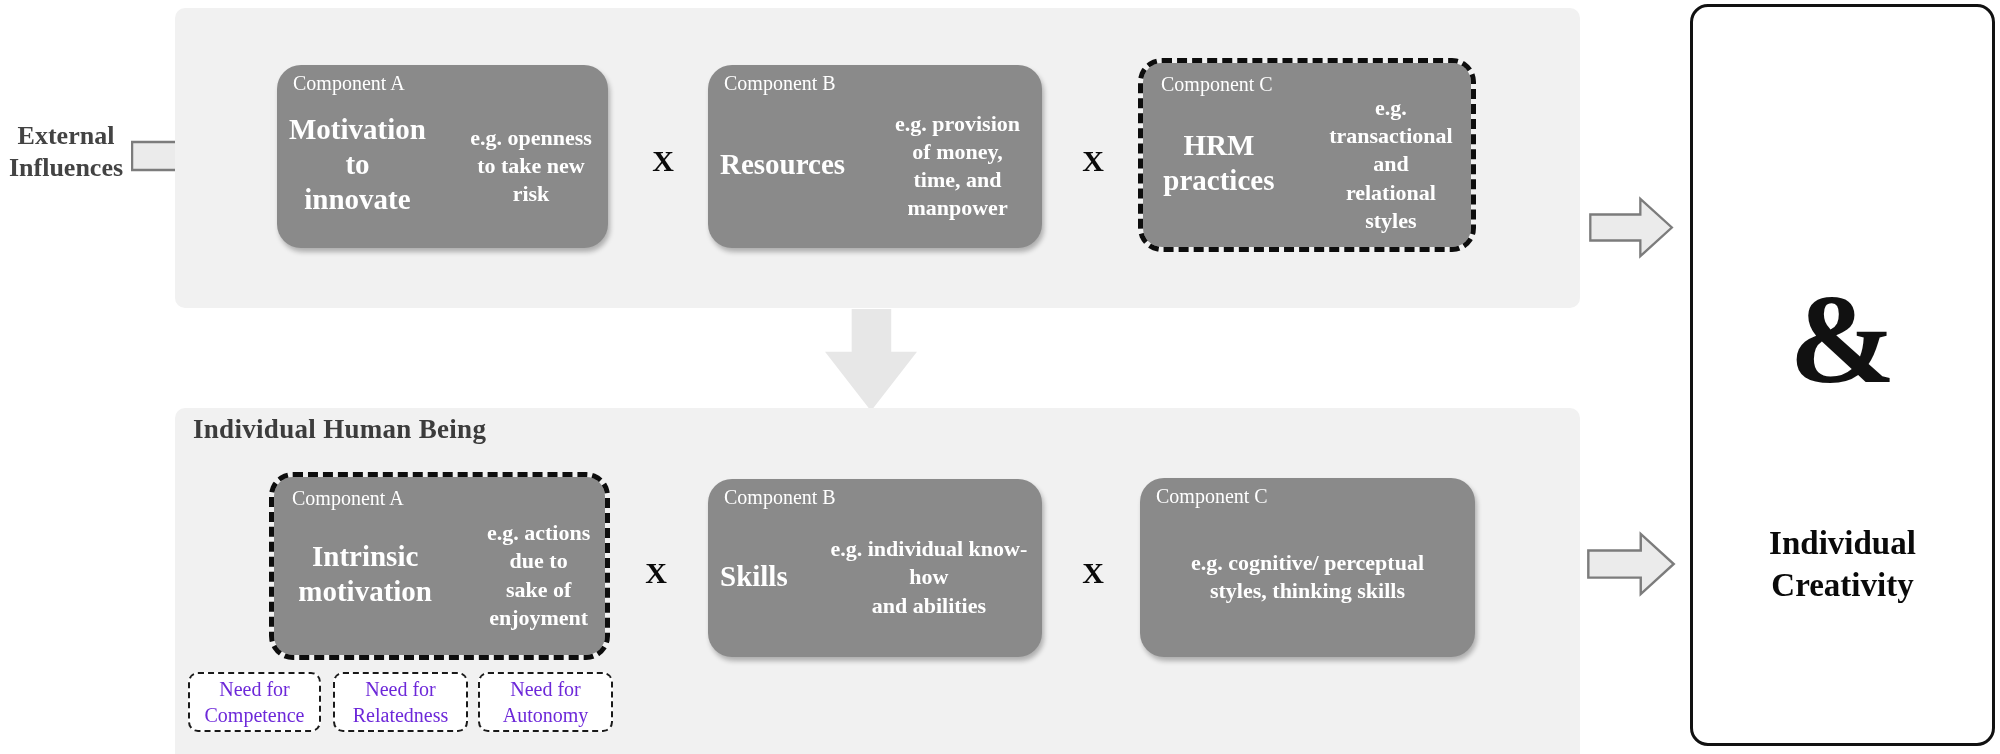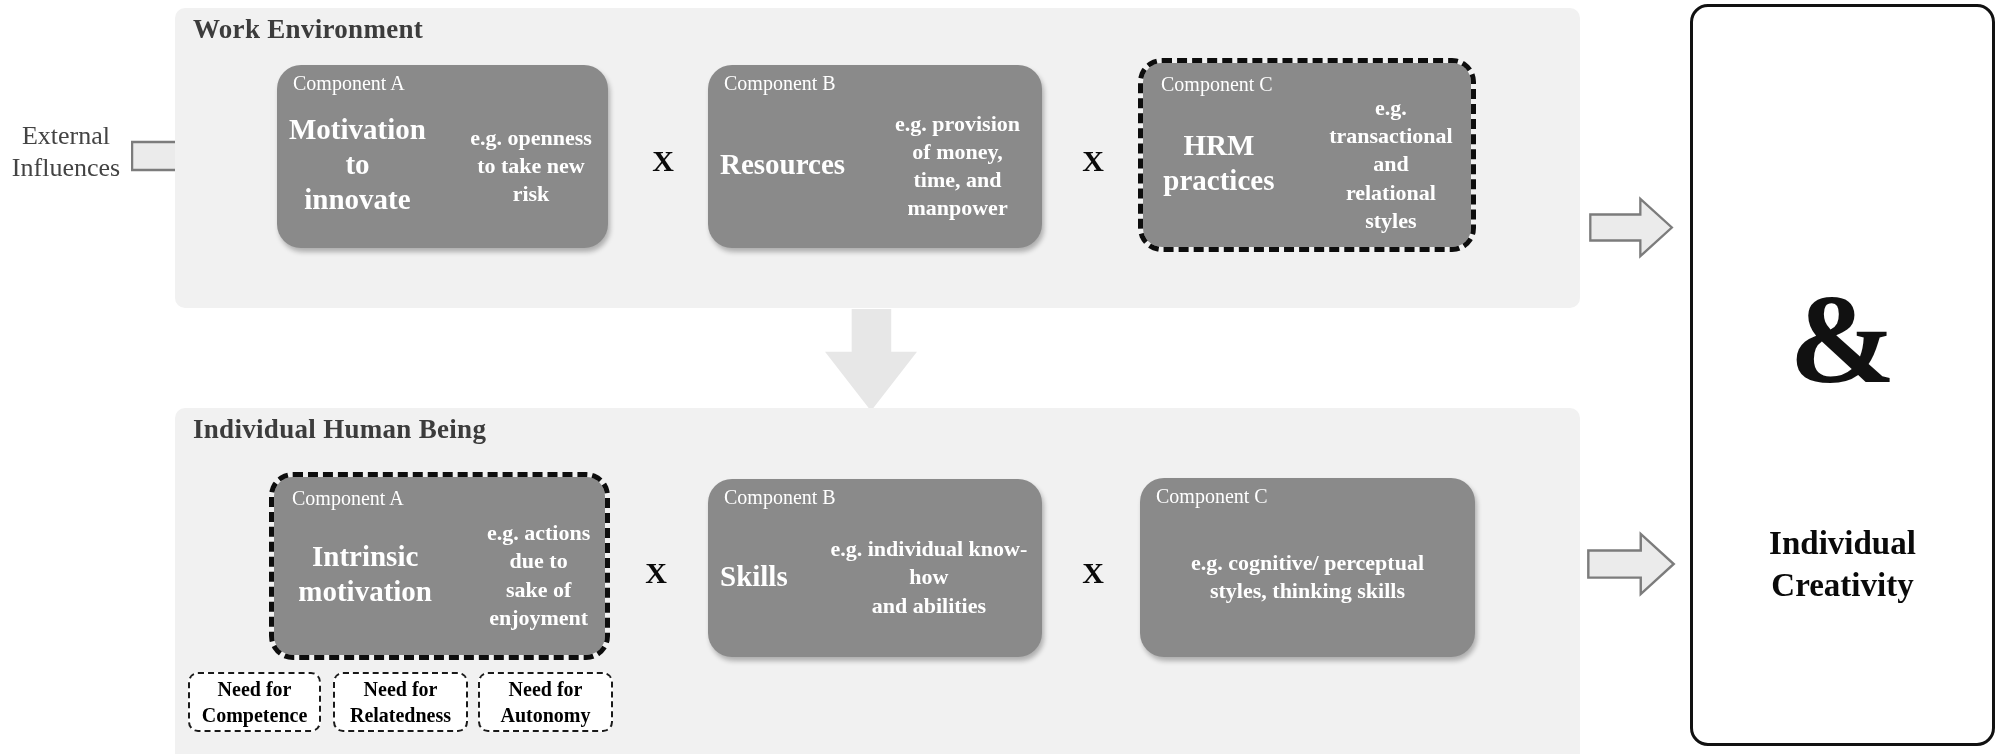--- a/index.html
+++ b/index.html
@@ -56,39 +56,39 @@
     white-space:pre-line;margin-top:3px;
   }
   
   .operator{
     position:absolute;width:40px;text-align:center;
     font-size:30px;font-weight:700;color:#0a0a0a;
   }
   
   .ext-label{
     position:absolute;left:0;top:120px;width:132px;
-    text-align:center;font-size:26px;font-weight:400;
+    text-align:center;font-size:26px;font-weight:700;
     color:#434343;line-height:1.22;white-space:pre-line;
   }
   
   .arrow-svg{position:absolute;display:block;}
   .down-arrow{
     position:absolute;left:825px;top:309px;width:92px;height:102px;
     background:#e7e7e7;
     clip-path:polygon(29% 0, 72% 0, 72% 42%, 100% 42%, 50% 100%, 0% 42%, 29% 42%);
   }
   
   .need-box{
     position:absolute;height:60px;
     background:#ffffff;
     border:2.5px dashed #1a1a1a;border-radius:10px;
     box-sizing:border-box;
     display:flex;align-items:center;justify-content:center;
-    text-align:center;font-size:20px;font-weight:700;
-    color:#000000;line-height:1.3;white-space:pre-line;
+    text-align:center;font-size:20px;font-weight:400;
+    color:#6d28d9;line-height:1.3;white-space:pre-line;
   }
   
   .outcome-panel{
     position:absolute;left:1690px;top:4px;width:305px;height:742px;
     background:#ffffff;border:3px solid #111111;border-radius:18px;
     box-sizing:border-box;
   }
   .outcome-text{
     position:absolute;left:0;width:100%;
     text-align:center;font-size:33px;font-weight:700;
@@ -108,21 +108,20 @@
 <div class="canvas">
 
   <div class="ext-label">External
 Influences</div>
 
   <svg class="arrow-svg" style="left:131px;top:122px;" width="92" height="68" viewBox="0 0 92 68">
     <polygon points="1,20 55,20 55,3 89,34 55,65 55,48 1,48" fill="#ebebeb" stroke="#7c7c7c" stroke-width="2.5"></polygon>
   </svg>
 
   <section class="panel panel-top">
-    <div class="panel-title">Work Environment</div>
 
     <div class="comp-box" style="left:102px;top:57px;width:331px;height:183px;">
       <span class="comp-tag">Component A</span>
       <div class="comp-title">Motivation to
 innovate</div>
       <div class="comp-example">e.g. openness to take new
 risk</div>
     </div>
 
     <div class="operator" style="left:468px;top:136px;">X</div>

